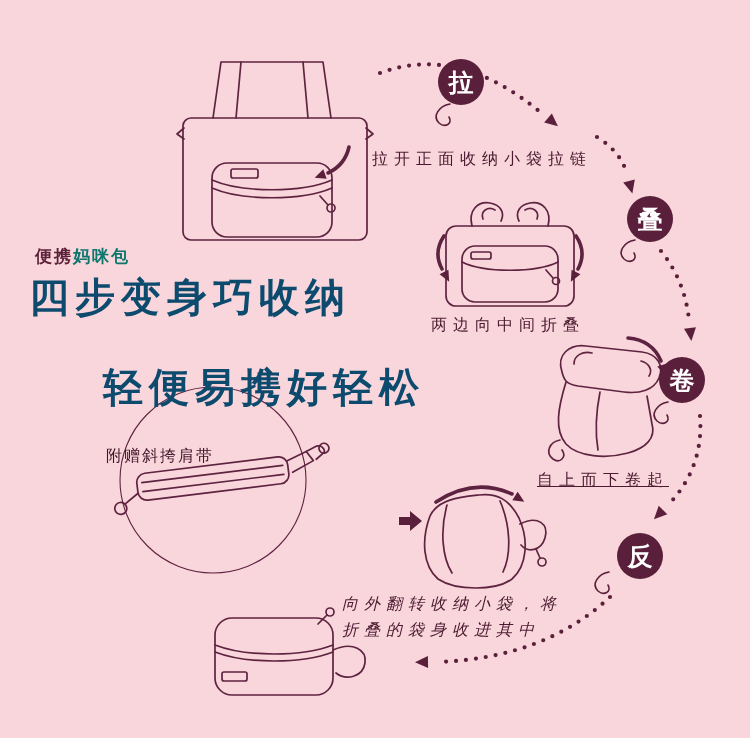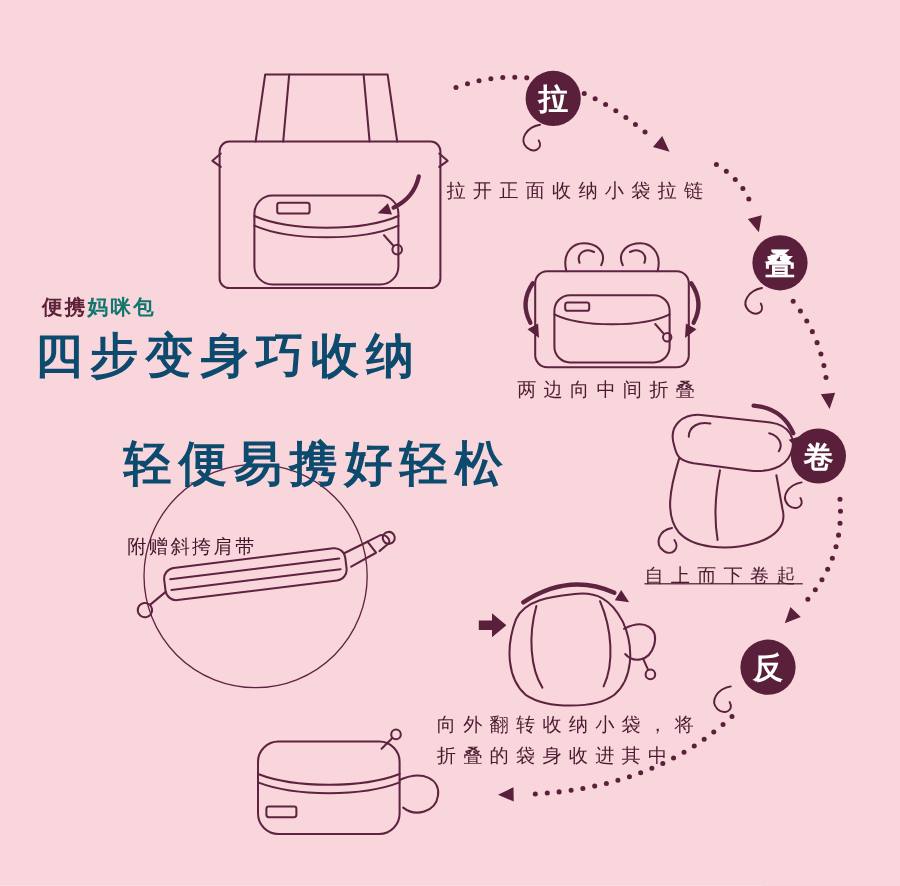--- a/index.html
+++ b/index.html
@@ -161,21 +161,21 @@
   </svg>
 
   <div class="badge" style="left:438px; top:59px;">拉</div>
   <div class="badge" style="left:627px; top:196px;">叠</div>
   <div class="badge" style="left:659px; top:357px;">卷</div>
   <div class="badge" style="left:617px; top:533px;">反</div>
 
   <div class="caption" style="left:372px; top:146px;">拉开正面收纳小袋拉链</div>
   <div class="caption" style="left:431px; top:312px;">两边向中间折叠</div>
   <div class="caption" style="left:537px; top:467px;text-decoration:underline;">自上而下卷起</div>
-  <div class="caption" style="left:364px; top:591px;">向外翻转收纳小袋，将
+  <div class="caption" style="left:342px; top:591px;font-style:italic;">向外翻转收纳小袋，将
 折叠的袋身收进其中</div>
 
   <div class="brand" style="left:35px; top:245px;"><span>便携</span><span class="magenta">妈咪包</span></div>
   <div class="title" style="left:29px;  top:274px;">四步变身巧收纳</div>
   <div class="title" style="left:103px; top:344px;margin-top:20px;">轻便易携好轻松</div>
 
   <div class="strap-note" style="left:62px; top:446px;">附赠斜挎肩带</div>
 
 </div>
 

